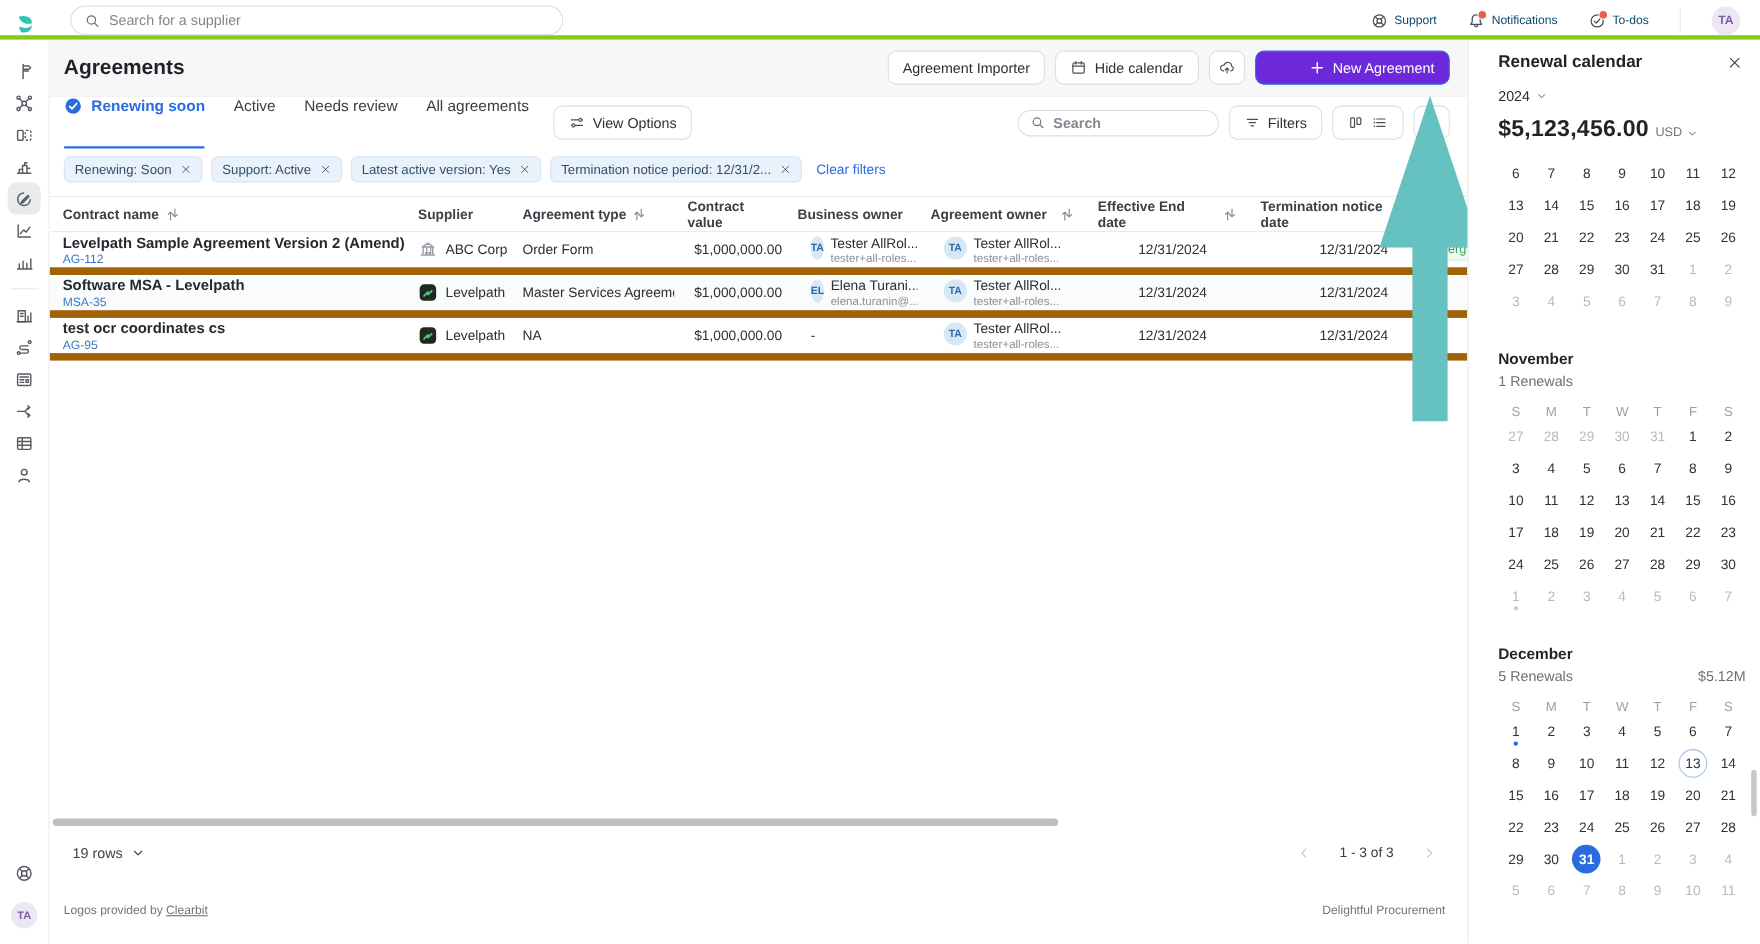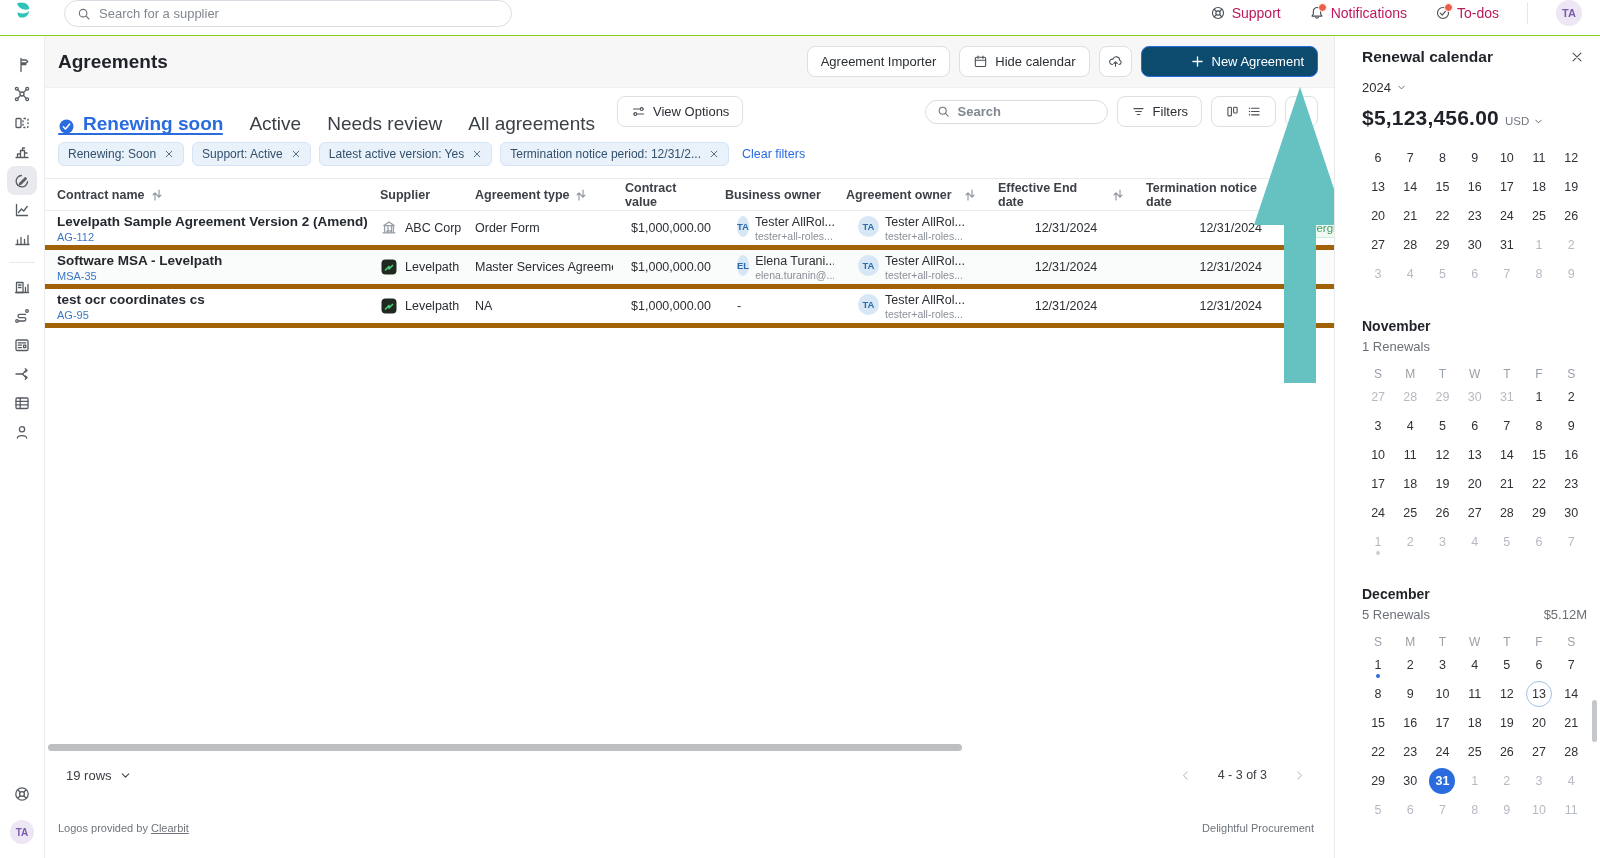--- a/index.html
+++ b/index.html
@@ -2,28 +2,28 @@
 <html><head>
 <meta charset="utf-8">
 <style>
   * { margin:0; padding:0; box-sizing:border-box; }
   html,body { width:1600px; height:858px; overflow:hidden; background:#fff;
     font-family:"Liberation Sans", sans-serif; color:#2b2f33; font-size:13px; }
   .icon { display:inline-flex; align-items:center; justify-content:center; width:16px; height:16px; flex:0 0 auto; }
   .icon svg { width:100%; height:100%; display:block; }
 
   
-  .topbar { height:36px; display:flex; align-items:flex-start; border-bottom:1px solid #84cc16; background:#fff; position:relative; z-index:5; }
+  .topbar { height:36px; display:flex; align-items:flex-end; border-bottom:4px solid #84cc16; background:#fff; position:relative; z-index:5; }
   .logo { width:45px; display:flex; justify-content:center; }
   .logo .icon { width:20px; height:20px; }
   .supplier-search { margin-left:19px; width:448px; height:27px; border:1px solid #d9dde3; border-radius:14px;
     display:flex; align-items:center; gap:8px; padding:0 12px; color:#81878f; }
   .supplier-search .icon { width:14px; height:14px; color:#6d737b; }
   .topbar-right { margin-left:auto; display:flex; align-items:center; gap:28px; padding-right:18px; }
-  .top-item { display:flex; align-items:center; gap:6px; color:#be185d; font-size:14px; position:relative; cursor:pointer; }
+  .top-item { display:flex; align-items:center; gap:6px; color:#0c4a6e; font-size:11px; position:relative; cursor:pointer; }
   .top-item .icon { color:#4a5058; }
   .reddot { position:relative; }
   .reddot::after { content:""; position:absolute; top:-2px; right:-2px; width:7px; height:7px; border-radius:50%; background:#e8604c; border:1px solid #fff; }
   .top-divider { width:1px; height:22px; background:#e4e6ea; }
   .avatar { width:26px; height:26px; border-radius:50%; background:#ece6f5; color:#7a5ca8; font-size:11px; font-weight:bold;
     display:flex; align-items:center; justify-content:center; }
 
   
   .shell { display:flex; height:822px; }
   .sidebar { width:45px; border-right:1px solid #ebedef; display:flex; flex-direction:column; align-items:center; padding-top:14px; position:relative; }
@@ -37,27 +37,27 @@
   .main { width:1289px; position:relative; overflow:hidden; }
 
   
   .page-head { height:52px; background:#f7f7f8; display:flex; align-items:center; padding:0 16px 0 13px; border-bottom:1px solid #f0f0f2; }
   .page-title { font-size:19px; font-weight:bold; color:#1f2329; }
   .head-actions { margin-left:auto; display:flex; align-items:center; gap:9px; }
   .btn { background:#fff; border:1px solid #dcdfe4; border-radius:8px; height:31px; padding:0 13px; font-size:13px; color:#2b2f33;
     display:inline-flex; align-items:center; gap:7px; cursor:pointer; font-family:inherit; }
   .btn .icon { width:15px; height:15px; color:#4a5058; }
   .btn-icononly { padding:0 8px; }
-  .btn-blue { background:#0c4a6e; border-color:#2a6ce0; color:#fff;padding-left:48px; }
+  .btn-blue { background:#6d28d9; border-color:#2a6ce0; color:#fff;padding-left:48px; }
   .btn-blue .icon { color:#fff; }
 
   
   .tabsrow { height:47px; display:flex; align-items:center; padding:0 16px 0 13px; }
   .tabs { display:flex; align-items:center; gap:26px; }
-  .tab { display:flex; align-items:flex-end; gap:8px; font-size:19px; color:#3b4046; cursor:pointer; position:relative; height:47px; }
+  .tab { display:flex; align-items:flex-start; gap:8px; font-size:14px; color:#3b4046; cursor:pointer; position:relative; height:47px; }
   .tab .icon { width:17px; height:17px; }
   .tab.active { color:#2a6ce0; font-weight:bold; }
   .tab.active::after { content:""; position:absolute; left:0; right:0; bottom:0; height:2px; border-radius:2px; background:#2a6ce0; }
   .view-options { margin-left:22px; }
   .tabs-right { margin-left:auto; display:flex; align-items:center; gap:9px; }
   .tbl-search { width:183px; height:24px; border:1px solid #d9dde3; border-radius:14px; display:flex; align-items:center; gap:8px; padding:0 11px; color:#81878f;font-weight:bold; }
   .tbl-search .icon { width:13px; height:13px; color:#6d737b; }
   .seg-btn { display:inline-flex; }
 
   
@@ -69,21 +69,21 @@
 
   
   .tablewrap { margin-top:6px; width:1289px; overflow:hidden; }
   .trow, .thead { display:grid; grid-template-columns:323px 95px 150px 100px 121px 152px 148px 140px 140px; width:1369px; align-items:center; }
   .thead { height:33px; border-top:1px solid #e8eaec; border-bottom:1px solid #e8eaec; font-size:12.5px; font-weight:bold; color:#3c4148; }
   .th { display:flex; align-items:center; gap:6px; padding-left:12px; }
   .th.end { justify-content:space-between; padding-right:10px; }
   .th.right { padding-right:2px; }
   .sort { width:12px; height:14px; color:#8a9099; cursor:pointer; flex:0 0 auto; }
   .sort svg { width:100%; height:100%; }
-  .trow { height:39px; border-bottom:5px solid #a16207; font-size:12.5px; }
+  .trow { height:39px; border-bottom:7px solid #a16207; font-size:12.5px; }
   .trow.alt { background:#fafbfb; }
   .td { padding-left:12px; overflow:hidden; white-space:nowrap; }
   .c-name { display:flex; flex-direction:column; gap:2px; }
   .row-name { font-size:13.5px; font-weight:bold; color:#24292f; cursor:pointer; }
   .row-id { font-size:11px; color:#3a77c2; cursor:pointer; }
   .c-sup { display:flex; align-items:center; gap:7px; }
   .suplogo { width:18px; height:18px; }
   .c-val { text-align:right; padding-right:2px; }
   .ownercell { display:flex; align-items:flex-start; gap:6px; padding-left:24px; }
   .ownercell .oavatar { width:21px; height:21px; border-radius:50%; background:#d7e7f6; color:#2f6ba8; font-size:9.5px; font-weight:bold;
@@ -607,21 +607,21 @@
             <path d="M4 6l4 4 4-4" fill="none" stroke="currentColor" stroke-width="1.3" stroke-linecap="round" stroke-linejoin="round"></path>
           </svg>
         </span>
     </div>
     <div class="pager">
       <span class="icon">
           <svg viewBox="0 0 16 16">
             <path d="M10 3.5 5.5 8 10 12.5" fill="none" stroke="currentColor" stroke-width="1.3" stroke-linecap="round" stroke-linejoin="round"></path>
           </svg>
         </span>
-      <span>4 - 3 of 3</span>
+      <span>1 - 3 of 3</span>
       <span class="icon">
           <svg viewBox="0 0 16 16">
             <path d="M6 3.5 10.5 8 6 12.5" fill="none" stroke="currentColor" stroke-width="1.3" stroke-linecap="round" stroke-linejoin="round"></path>
           </svg>
         </span>
     </div>
     <div class="credit">
       <span>Logos provided by </span><a href="#">Clearbit</a>
     </div>
     <div class="brand">Delightful Procurement</div>

